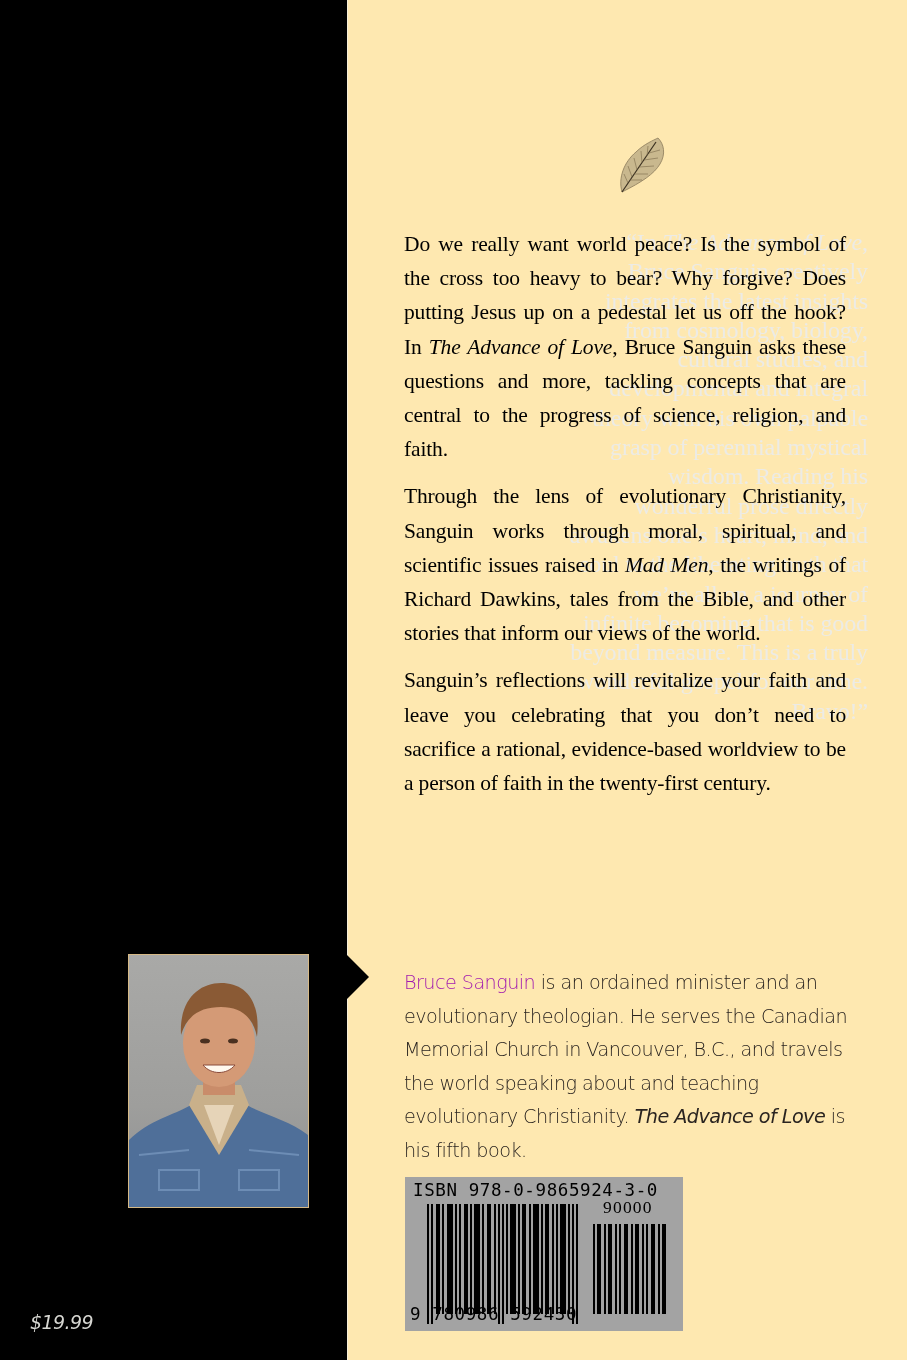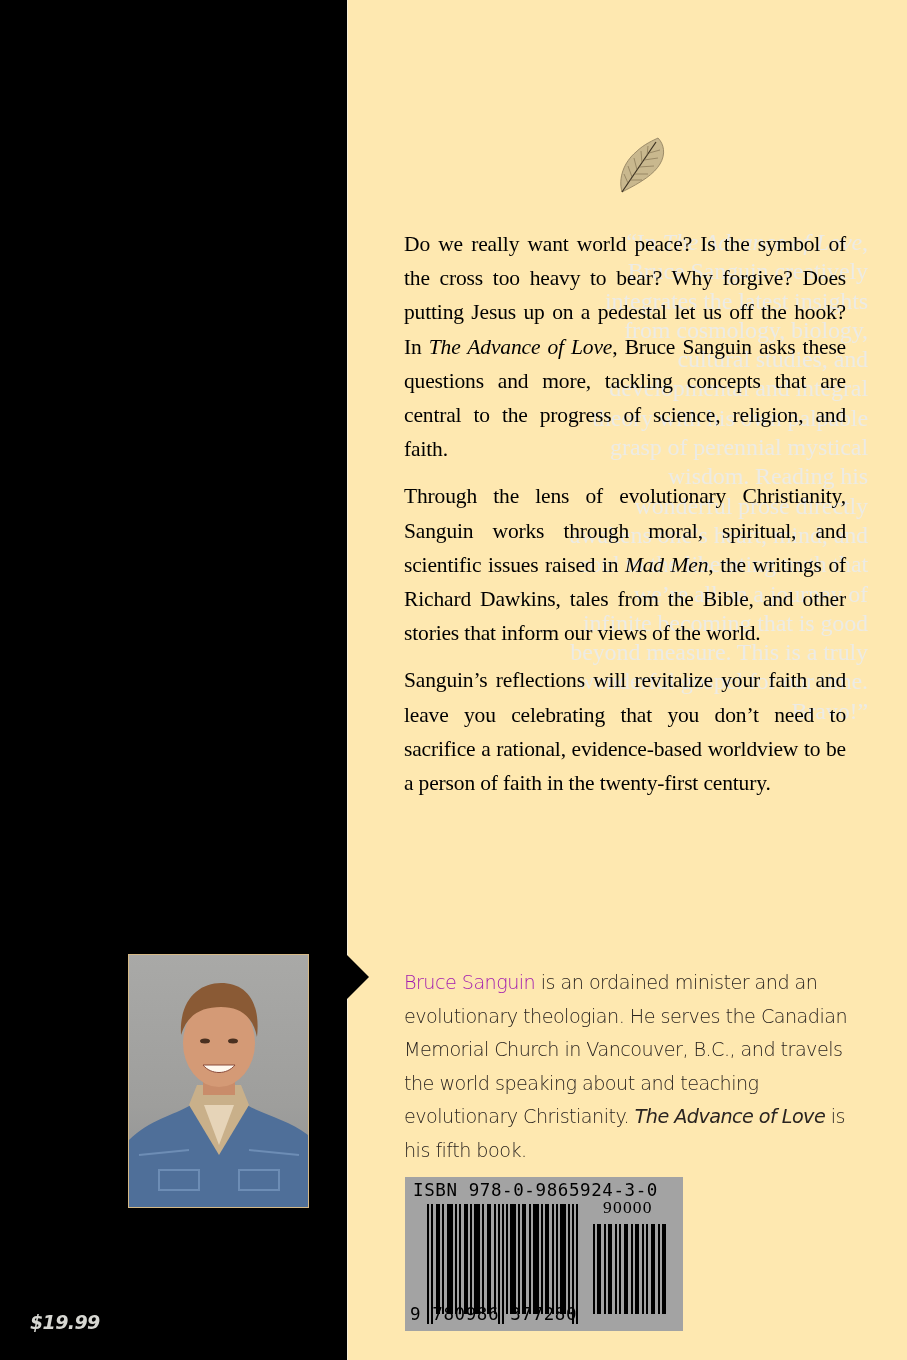--- a/index.html
+++ b/index.html
@@ -159,21 +159,21 @@
       height: 90px;
     }
     .price {
       position: absolute;
       left: 30px;
       top: 1311px;
       color: #d7d7d2;
       font-family: "DejaVu Sans", "Liberation Sans", sans-serif;
       font-size: 19px;
       font-style: italic;
-      font-weight: 700;
+      font-weight: 400;
       letter-spacing: -0.6px;
     }
   </style>
 </head>
 <body>
 
 <div class="left-col"></div>
 <div class="right-col"></div>
 
 <div class="endorsement">
@@ -266,16 +266,16 @@
       <rect x="31" y="0" width="4" height="90"></rect>
         <rect x="38" y="0" width="2" height="90"></rect>
       <rect x="42" y="0" width="4" height="90"></rect>
         <rect x="49" y="0" width="2" height="90"></rect>
       <rect x="53" y="0" width="2" height="90"></rect>
         <rect x="58" y="0" width="4" height="90"></rect>
       <rect x="65" y="0" width="2" height="90"></rect>
         <rect x="69" y="0" width="4" height="90"></rect>
     </g>
   </svg>
-  <div class="ean-text">9 780986 377280</div>
+  <div class="ean-text">9 780986 592430</div>
 </div>
 
 <div class="price">$19.99</div>
 
 </body></html>

